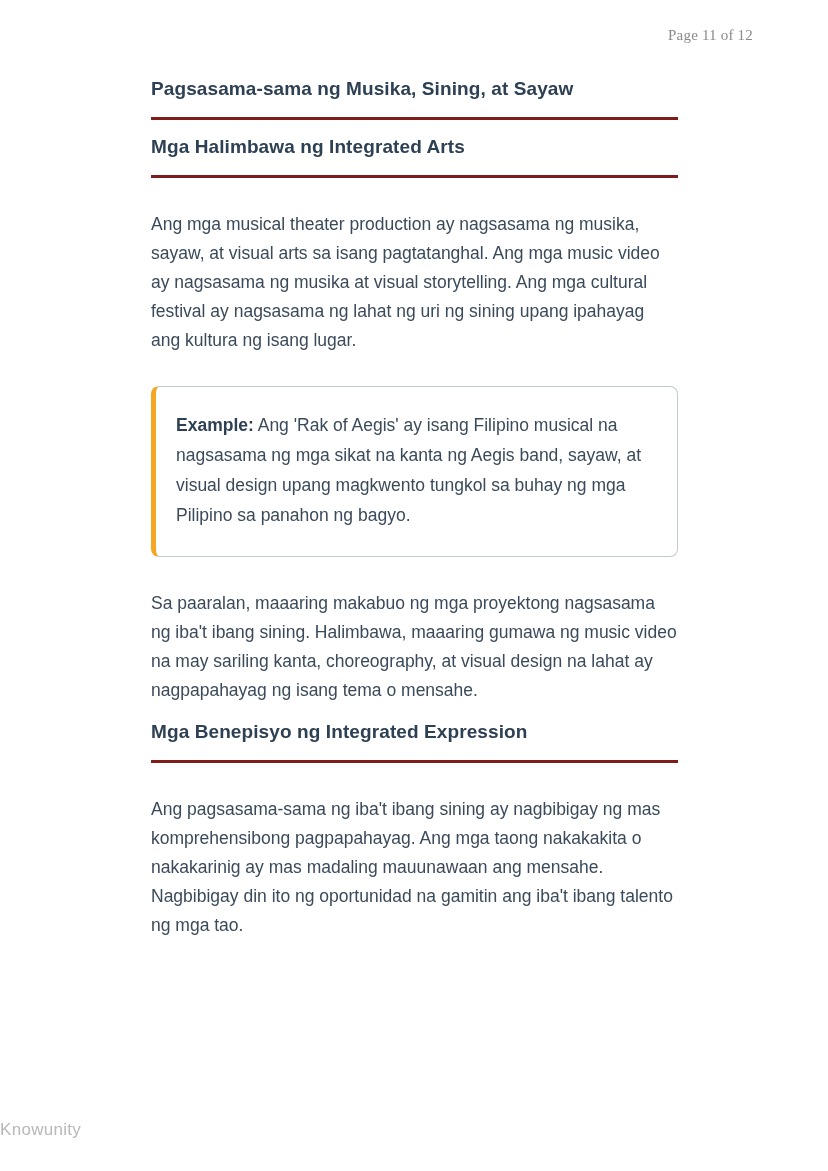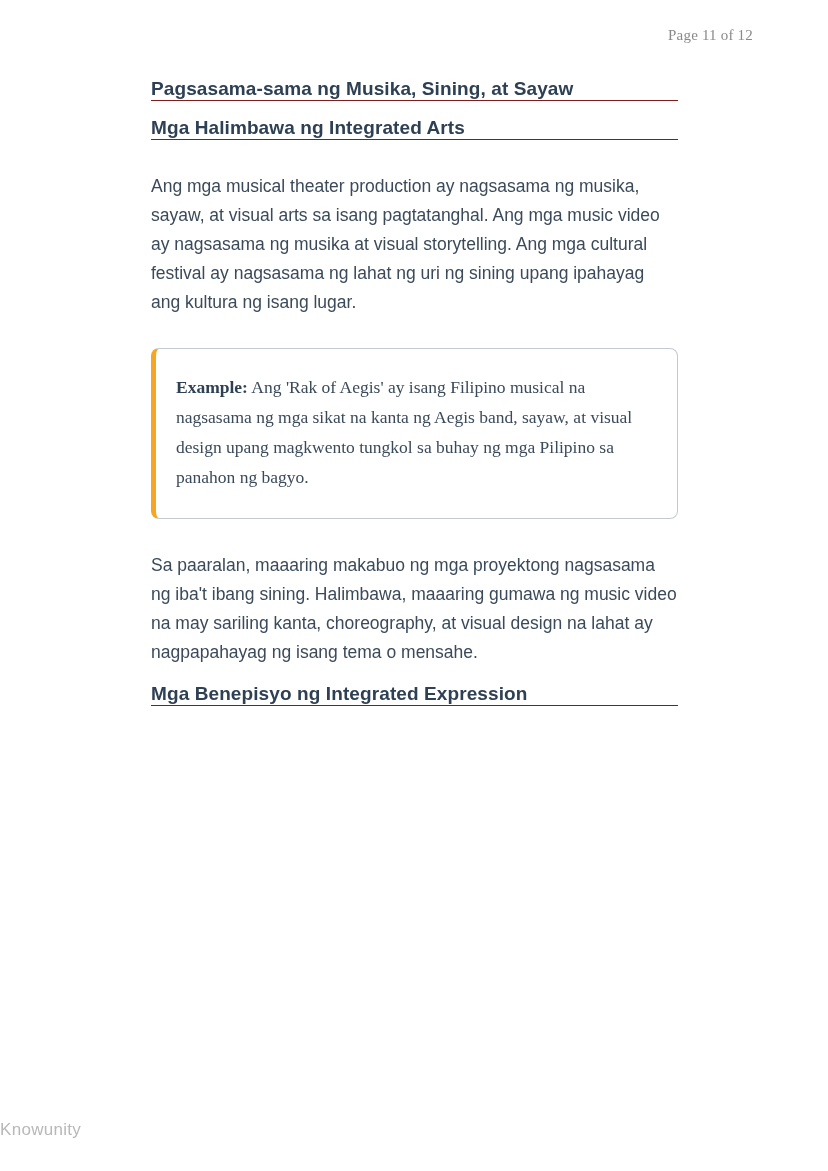--- a/index.html
+++ b/index.html
@@ -28,41 +28,40 @@
     position: absolute;
     left: 151px;
     top: 78px;
     width: 527px;
   }
   .section-title {
     font-size: 19px;
     font-weight: bold;
     color: #2e4053;
     margin: 0;
-    padding-bottom: 0;
-    border-bottom: 1px solid #7f1d1d;
+    padding-bottom: 17px;
+    border-bottom: 3px solid #7f1d1d;
     letter-spacing: 0.1px;
   }
   .para {
     font-size: 17.5px;
     line-height: 29px;
     color: #3b4a5a;
     margin: 32px 0 0 0;
   }
   .section-title.spaced {
     margin-top: 16px;
   }
   .example-box {
     margin-top: 31px;
     border: 1px solid #c4c9cf;
     border-left: 5px solid #f5a623;
     border-radius: 8px;
     padding: 23px 22px 26px 20px;
     background: #ffffff;
-    font-family: Liberation Serif, serif;
   }
   .example-text {
     font-size: 17.5px;
     line-height: 30px;
     color: #3b4a5a;
     margin: 0;
   }
   .example-label {
     font-weight: bold;
     color: #2e4053;
@@ -89,16 +88,17 @@
   <h2 class="section-title spaced">Mga Halimbawa ng Integrated Arts</h2>
   <p class="para">Ang mga musical theater production ay nagsasama ng musika, sayaw, at visual arts sa isang pagtatanghal. Ang mga music video ay nagsasama ng musika at visual storytelling. Ang mga cultural festival ay nagsasama ng lahat ng uri ng sining upang ipahayag ang kultura ng isang lugar.</p>
 
   <div class="example-box">
     <p class="example-text"><span class="example-label">Example:</span><span> Ang 'Rak of Aegis' ay isang Filipino musical na nagsasama ng mga sikat na kanta ng Aegis band, sayaw, at visual design upang magkwento tungkol sa buhay ng mga Pilipino sa panahon ng bagyo.</span></p>
   </div>
 
   <p class="para">Sa paaralan, maaaring makabuo ng mga proyektong nagsasama ng iba't ibang sining. Halimbawa, maaaring gumawa ng music video na may sariling kanta, choreography, at visual design na lahat ay nagpapahayag ng isang tema o mensahe.</p>
 
   <h2 class="section-title spaced">Mga Benepisyo ng Integrated Expression</h2>
+  <p class="para">Ang pagsasama-sama ng iba't ibang sining ay nagbibigay ng mas komprehensibong pagpapahayag. Ang mga taong nakakakita o nakakarinig ay mas madaling mauunawaan ang mensahe. Nagbibigay din ito ng oportunidad na gamitin ang iba't ibang talento ng mga tao.</p>
 
 </div>
 
 <div class="footer-brand">Knowunity</div>
 
 </body></html>

